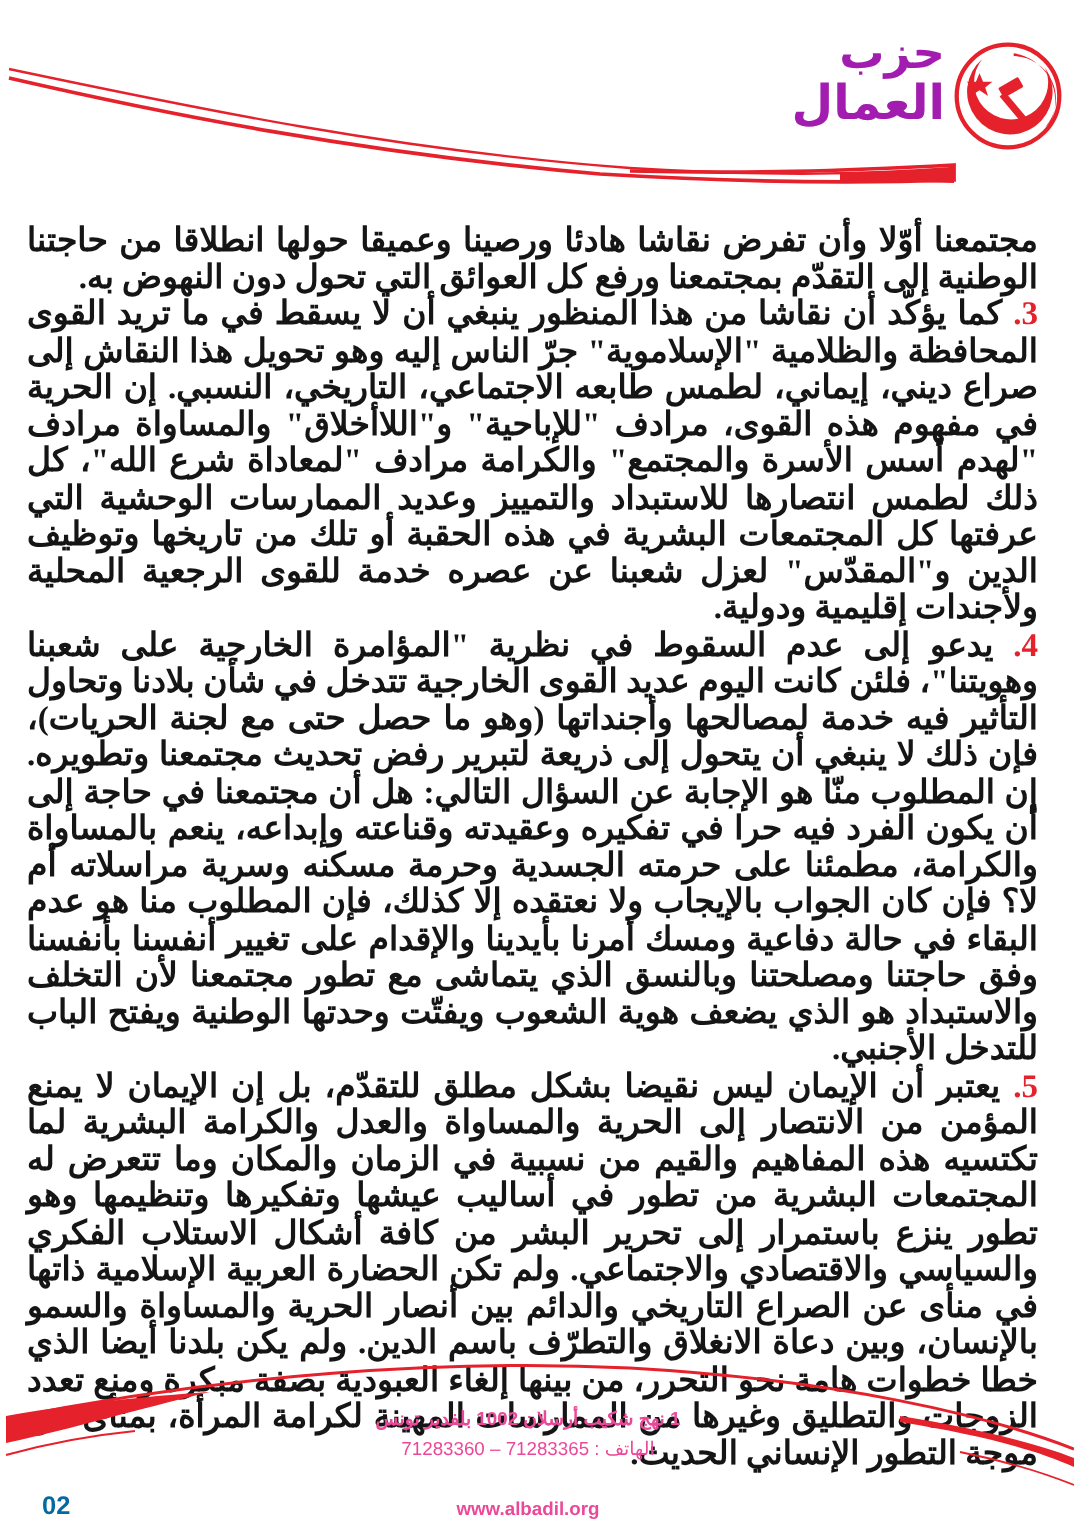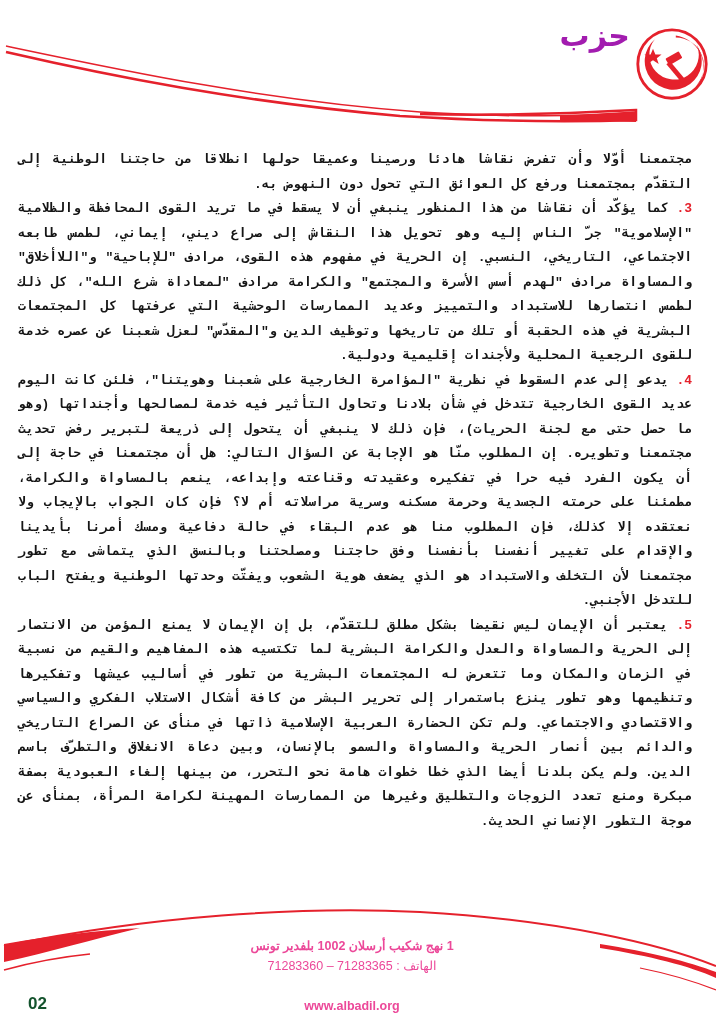--- a/index.html
+++ b/index.html
@@ -56,23 +56,23 @@
     font-size: 32px;
   }
   .content {
     position: absolute;
     left: 18px;
     right: 24px;
     top: 148px;
     direction: rtl;
     text-align: justify;
     text-align-last: right;
-    font-family: Liberation Mono, monospace;
+    font-family: Liberation Serif, serif;
     font-weight: bold;
-    font-size: 13px;
+    font-size: 22px;
     line-height: 24.5px;
     color: #151515;
   }
   .content p {
     margin: 0;
   }
   .item-num {
     color: #e5212c;
     font-weight: bold;
   }
@@ -99,21 +99,21 @@
   .footer-info .addr { direction: rtl; display: block; font-weight: bold; }
   .footer-info .phone { direction: rtl; display: block; font-weight: normal; }
   .footer-info .web { display: block; margin-top: 20px; font-weight: bold; }
   .page-number {
     position: absolute;
     left: 28px;
     bottom: 10px;
     font-family: "Liberation Sans", sans-serif;
     font-weight: bold;
     font-size: 17px;
-    color: #14532d;
+    color: #0369a1;
   }
 </style>
 </head>
 <body>
 
 <div class="header">
   <svg class="header-swoosh" viewBox="0 0 716 150" preserveAspectRatio="none">
     <path d="M6,46 C120,70 260,100 420,112 C520,118 580,116 636,112" stroke="#e5212c" stroke-width="1.6" fill="none"></path>
     <path d="M6,52 C110,76 240,102 400,116 C500,122 580,122 636,120 L636,110 C560,114 500,116 420,114" stroke="#e5212c" stroke-width="2.5" fill="none"></path>
     <path d="M560,116 L636,112 L636,122 L560,120 Z" fill="#e5212c"></path>
@@ -123,20 +123,21 @@
     <svg class="logo-emblem" viewBox="0 0 80 80">
       <circle cx="40" cy="40" r="36" fill="none" stroke="#e5212c" stroke-width="3"></circle>
       <path d="M22,14 A30,30 0 1,0 66,20 A26,26 0 1,1 22,14 Z" fill="#e5212c"></path>
       <path d="M44,10 A34,34 0 0,1 70,58 L66,62 A30,30 0 0,0 44,12 Z" fill="#e5212c"></path>
       <polygon points="20,24 22.5,30 29,30 24,34 26,40 20,36 14,40 16,34 11,30 17.5,30" fill="#e5212c"></polygon>
       <rect x="34" y="30" width="16" height="8" rx="1" transform="rotate(-30 42 34)" fill="#e5212c"></rect>
       <rect x="42" y="36" width="5" height="26" transform="rotate(-40 44 49)" fill="#e5212c"></rect>
     </svg>
     <div class="logo-text">
       <span class="line1">حزب</span>
+      <span class="line2">العمال</span>
     </div>
   </div>
 </div>
 
 <div class="content">
   <p>مجتمعنا أوّلا وأن تفرض نقاشا هادئا ورصينا وعميقا حولها انطلاقا من حاجتنا الوطنية إلى التقدّم بمجتمعنا ورفع كل العوائق التي تحول دون النهوض به.</p>
   <p>
     <span class="item-num">3.</span>
     <span>كما يؤكّد أن نقاشا من هذا المنظور ينبغي أن لا يسقط في ما تريد القوى المحافظة والظلامية "الإسلاموية" جرّ الناس إليه وهو تحويل هذا النقاش إلى صراع ديني، إيماني، لطمس طابعه الاجتماعي، التاريخي، النسبي. إن الحرية في مفهوم هذه القوى، مرادف "للإباحية" و"اللاأخلاق" والمساواة مرادف "لهدم أسس الأسرة والمجتمع" والكرامة مرادف "لمعاداة شرع الله"، كل ذلك لطمس انتصارها للاستبداد والتمييز وعديد الممارسات الوحشية التي عرفتها كل المجتمعات البشرية في هذه الحقبة أو تلك من تاريخها وتوظيف الدين و"المقدّس" لعزل شعبنا عن عصره خدمة للقوى الرجعية المحلية ولأجندات إقليمية ودولية.</span>
   </p>

